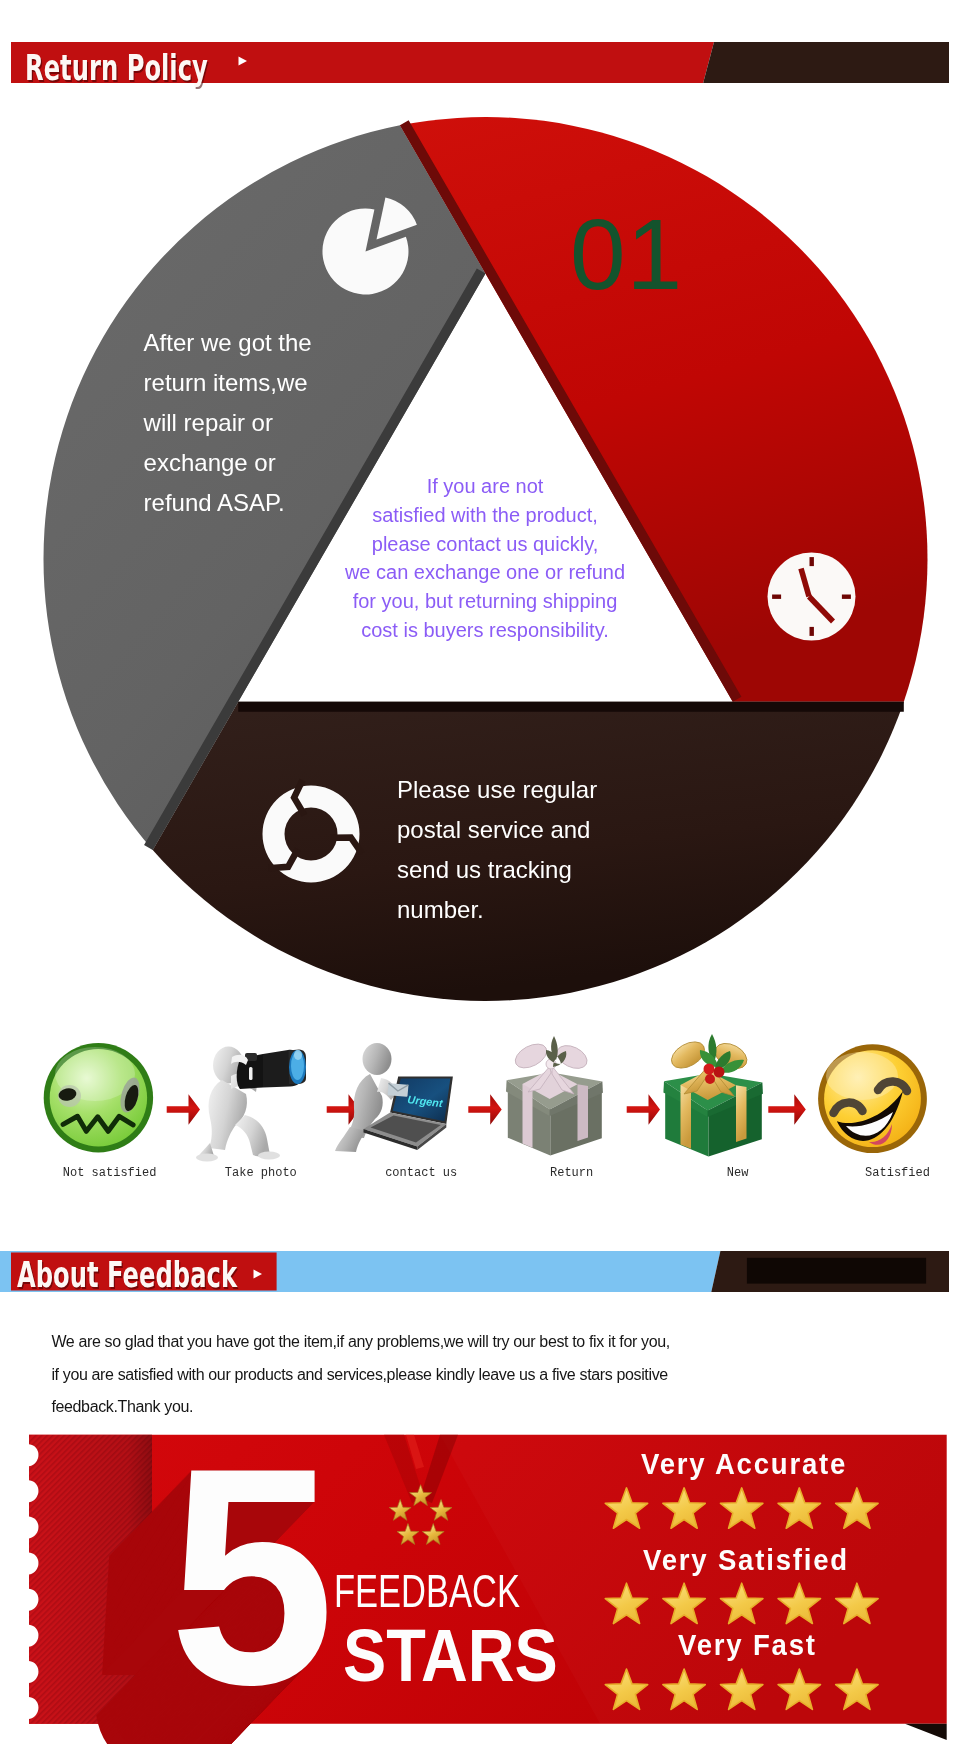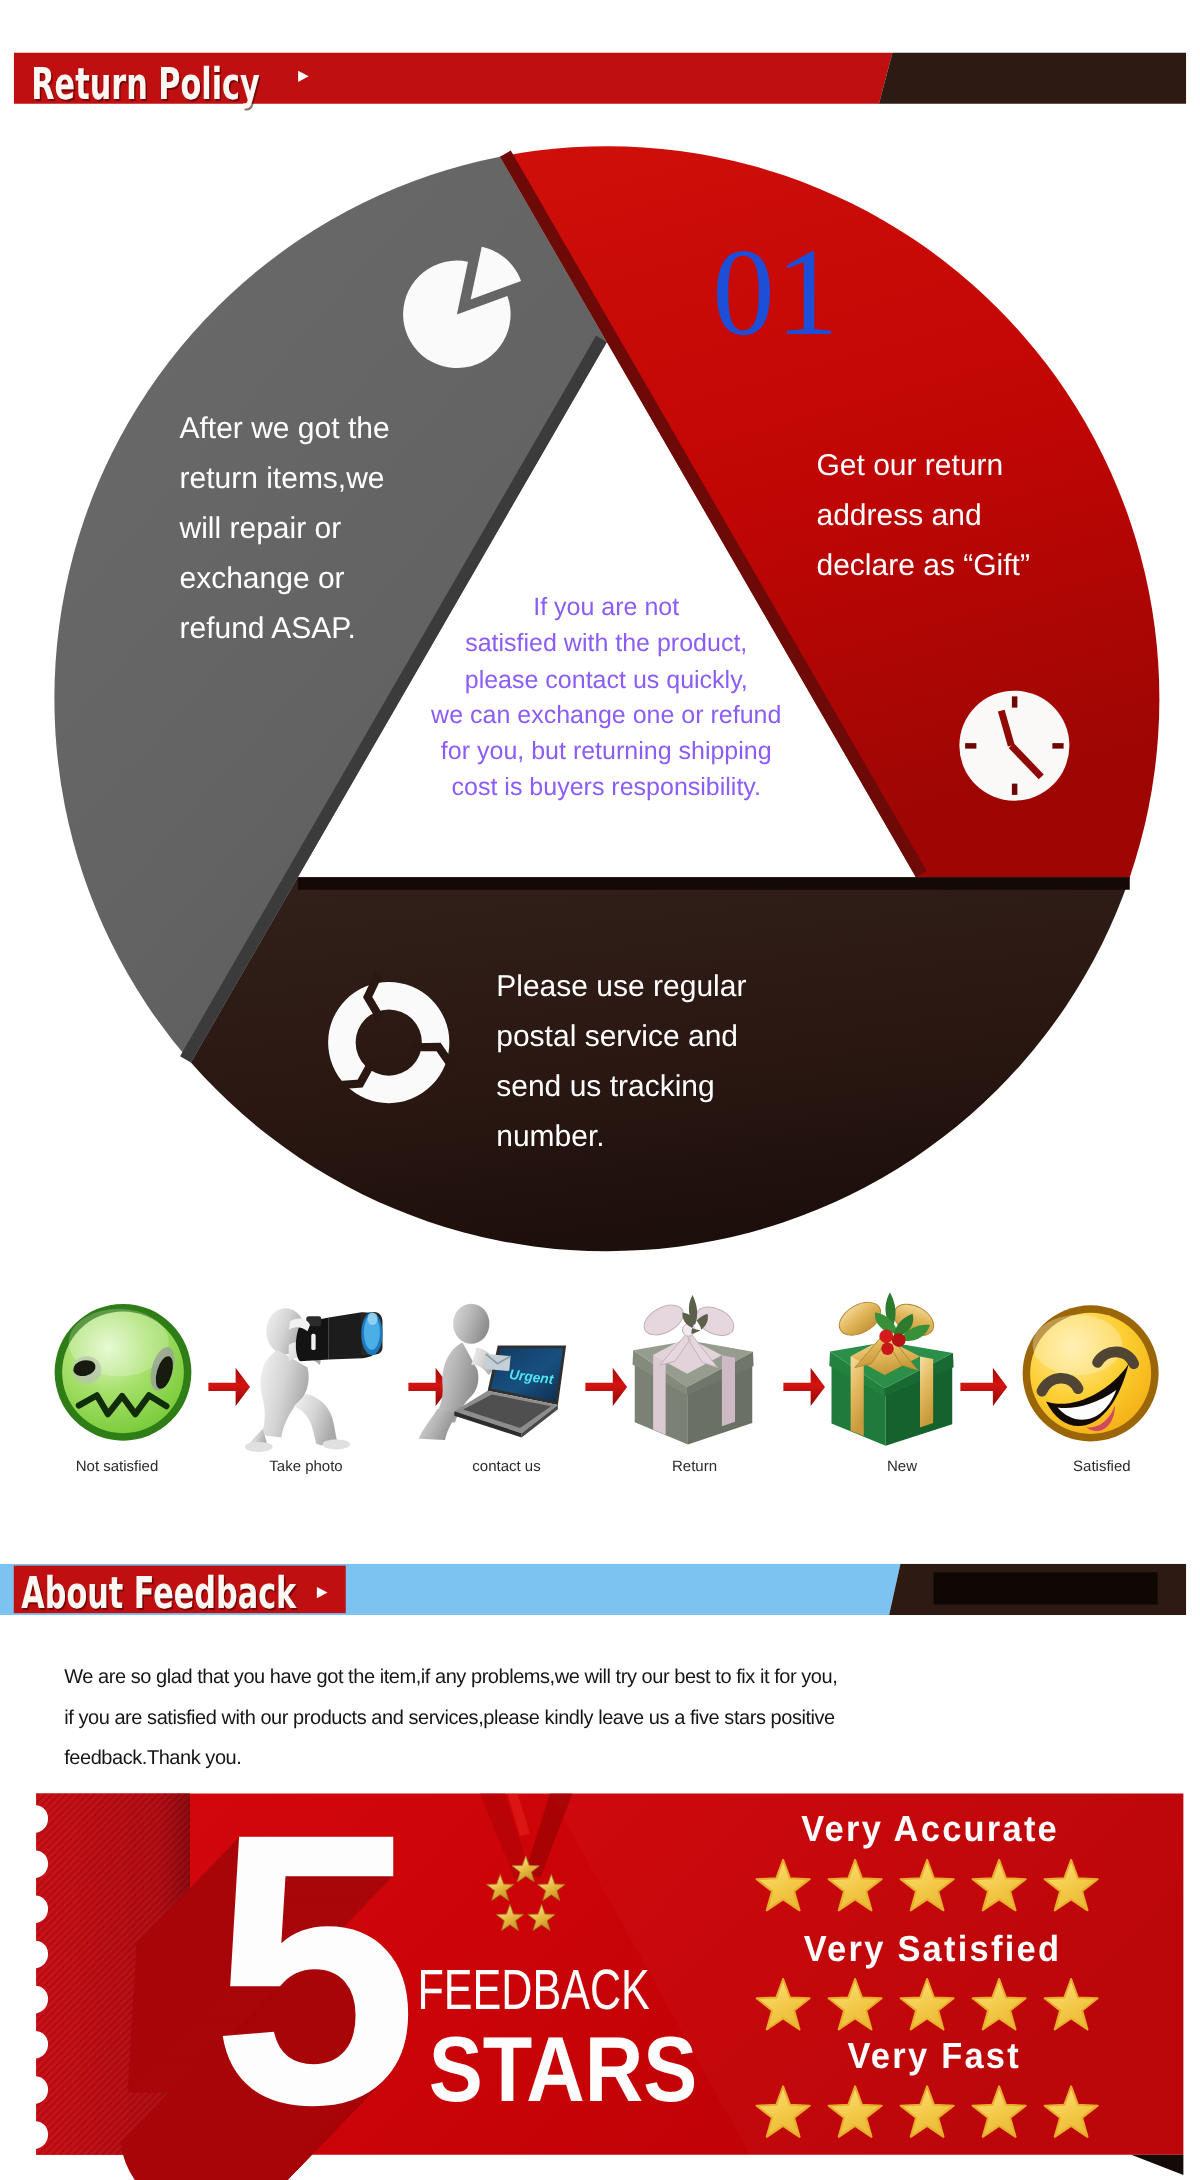--- a/index.html
+++ b/index.html
@@ -12,27 +12,27 @@
   .hdr .label{position:absolute;z-index:3;color:#fdf7f4;
       font-family:"DejaVu Sans",sans-serif;font-stretch:condensed;
       font-weight:bold;font-size:35px;line-height:35px;white-space:nowrap;
       transform:scaleX(0.77);transform-origin:left top;
       text-shadow:1.6px 1.6px 0 rgba(60,0,0,.55);}
   .hdr .tri{position:absolute;z-index:3;}
 
   
   #wheel{position:absolute;}
   .seg-txt{position:absolute;color:#fff;font-size:24px;line-height:40px;white-space:pre-line;}
-  .seg-num{position:absolute;color:#1d4ed8;font-weight:400;line-height:1;font-size:100px;font-family:Liberation Serif, serif;letter-spacing:1px;}
+  .seg-num{position:absolute;color:#14532d;font-weight:400;line-height:1;font-size:100px;font-family:Liberation Sans, sans-serif;letter-spacing:1px;margin-top:20px;}
   #center-txt{position:absolute;color:#8b5cf6;font-size:20px;line-height:28.8px;text-align:center;white-space:pre-line;}
 
   
   #flow{position:absolute;left:0;}
   .fstep{position:absolute;text-align:center;}
-  .fstep .cap{position:absolute;left:0;width:100%;text-align:center;font-size:12px;line-height:14px;color:#2b2b2b;}
+  .fstep .cap{position:absolute;left:16px;width:100%;text-align:center;font-size:12px;line-height:14px;color:#2b2b2b;font-family:Liberation Mono, monospace;}
 
   
   #fbpara{position:absolute;font-size:16px;line-height:32.4px;letter-spacing:-0.36px;color:#161616;}
 
   
   #banner{position:absolute;overflow:hidden;}
   .bignum-shadow{text-shadow:-1px 1px 0 #a8060a,-2px 2px 0 #a8060a,-3px 3px 0 #a8060a,-4px 4px 0 #a8060a,-5px 5px 0 #a8060a,-6px 6px 0 #a8060a,-7px 7px 0 #a8060a,-8px 8px 0 #a8060a,-9px 9px 0 #a8060a,-10px 10px 0 #a8060a,-11px 11px 0 #a8060a,-12px 12px 0 #a8060a,-13px 13px 0 #a8060a,-14px 14px 0 #a8060a,-15px 15px 0 #a8060a,-16px 16px 0 #a8060a,-17px 17px 0 #a8060a,-18px 18px 0 #a8060a,-19px 19px 0 #a8060a,-20px 20px 0 #a8060a,-21px 21px 0 #a8060a,-22px 22px 0 #a8060a,-23px 23px 0 #a8060a,-24px 24px 0 #a8060a,-25px 25px 0 #a8060a,-26px 26px 0 #a8060a,-27px 27px 0 #a8060a,-28px 28px 0 #a8060a,-29px 29px 0 #a8060a,-30px 30px 0 #a8060a,-31px 31px 0 #a8060a,-32px 32px 0 #a8060a,-33px 33px 0 #a8060a,-34px 34px 0 #a8060a,-35px 35px 0 #a8060a,-36px 36px 0 #a8060a,-37px 37px 0 #a8060a,-38px 38px 0 #a8060a,-39px 39px 0 #a8060a,-40px 40px 0 #a8060a,-41px 41px 0 #a8060a,-42px 42px 0 #a8060a,-43px 43px 0 #a8060a,-44px 44px 0 #a8060a,-45px 45px 0 #a8060a,-46px 46px 0 #a8060a,-47px 47px 0 #a8060a,-48px 48px 0 #a8060a,-49px 49px 0 #a8060a,-50px 50px 0 #a8060a,-51px 51px 0 #a8060a,-52px 52px 0 #a8060a,-53px 53px 0 #a8060a,-54px 54px 0 #a8060a,-55px 55px 0 #a8060a,-56px 56px 0 #a8060a,-57px 57px 0 #a8060a,-58px 58px 0 #a8060a,-59px 59px 0 #a8060a,-60px 60px 0 #a8060a,-61px 61px 0 #a8060a,-62px 62px 0 #a8060a,-63px 63px 0 #a8060a,-64px 64px 0 #a8060a,-65px 65px 0 #a8060a,-66px 66px 0 #a8060a,-67px 67px 0 #a8060a,-68px 68px 0 #a8060a,-69px 69px 0 #a8060a,-70px 70px 0 #a8060a,-71px 71px 0 #a8060a,-72px 72px 0 #a8060a,-73px 73px 0 #a8060a,-74px 74px 0 #a8060a,-75px 75px 0 #a8060a,-76px 76px 0 #a8060a,-77px 77px 0 #a8060a,-78px 78px 0 #a8060a,-79px 79px 0 #a8060a,-80px 80px 0 #a8060a,-81px 81px 0 #a8060a,-82px 82px 0 #a8060a,-83px 83px 0 #a8060a,-84px 84px 0 #a8060a,-85px 85px 0 #a8060a;z-index:0;}
   .rate-label{position:absolute;color:#fdfdfd;font-weight:bold;font-size:29px;letter-spacing:1.9px;line-height:1;white-space:nowrap;transform:scaleX(0.95);transform-origin:left top;}
 </style>
 </head>
@@ -109,23 +109,20 @@
           <path fill-rule="evenodd" fill="#fafafa" d="M 0.5 49 A 48.5 48.5 0 1 0 97.5 49 A 48.5 48.5 0 1 0 0.5 49 Z M 22.5 49 A 26.5 26.5 0 1 1 75.5 49 A 26.5 26.5 0 1 1 22.5 49 Z"></path>
           <g stroke="#2a1712" stroke-width="6.5" fill="none" stroke-linejoin="miter">
             <path d="M 40.5 -4.8 L 32.1 12.7 L 42.5 30.1"></path>
             <path d="M 99.9 68.5 L 88.8 52.5 L 68.6 52.8"></path>
             <path d="M 6.6 83.3 L 26.1 81.8 L 35.9 64.1"></path>
           </g>
         </g>
       </g>
     </svg>
     <div class="seg-num" style="left:569.9px;top:184.2px;">01</div>
-    <div class="seg-txt" style="left:653.2px;top:352.8px;">Get our return
-address and
-declare as “Gift”</div>
     <div class="seg-txt" style="left:143.6px;top:322.5px;">After we got the
 return items,we
 will repair or
 exchange or
 refund ASAP.</div>
     <div class="seg-txt" style="left:397px;top:770.2px;">Please use regular
 postal service and
 send us tracking
 number.</div>
     <div id="center-txt" style="left:335px;top:472px;width:300px;">If you are not

